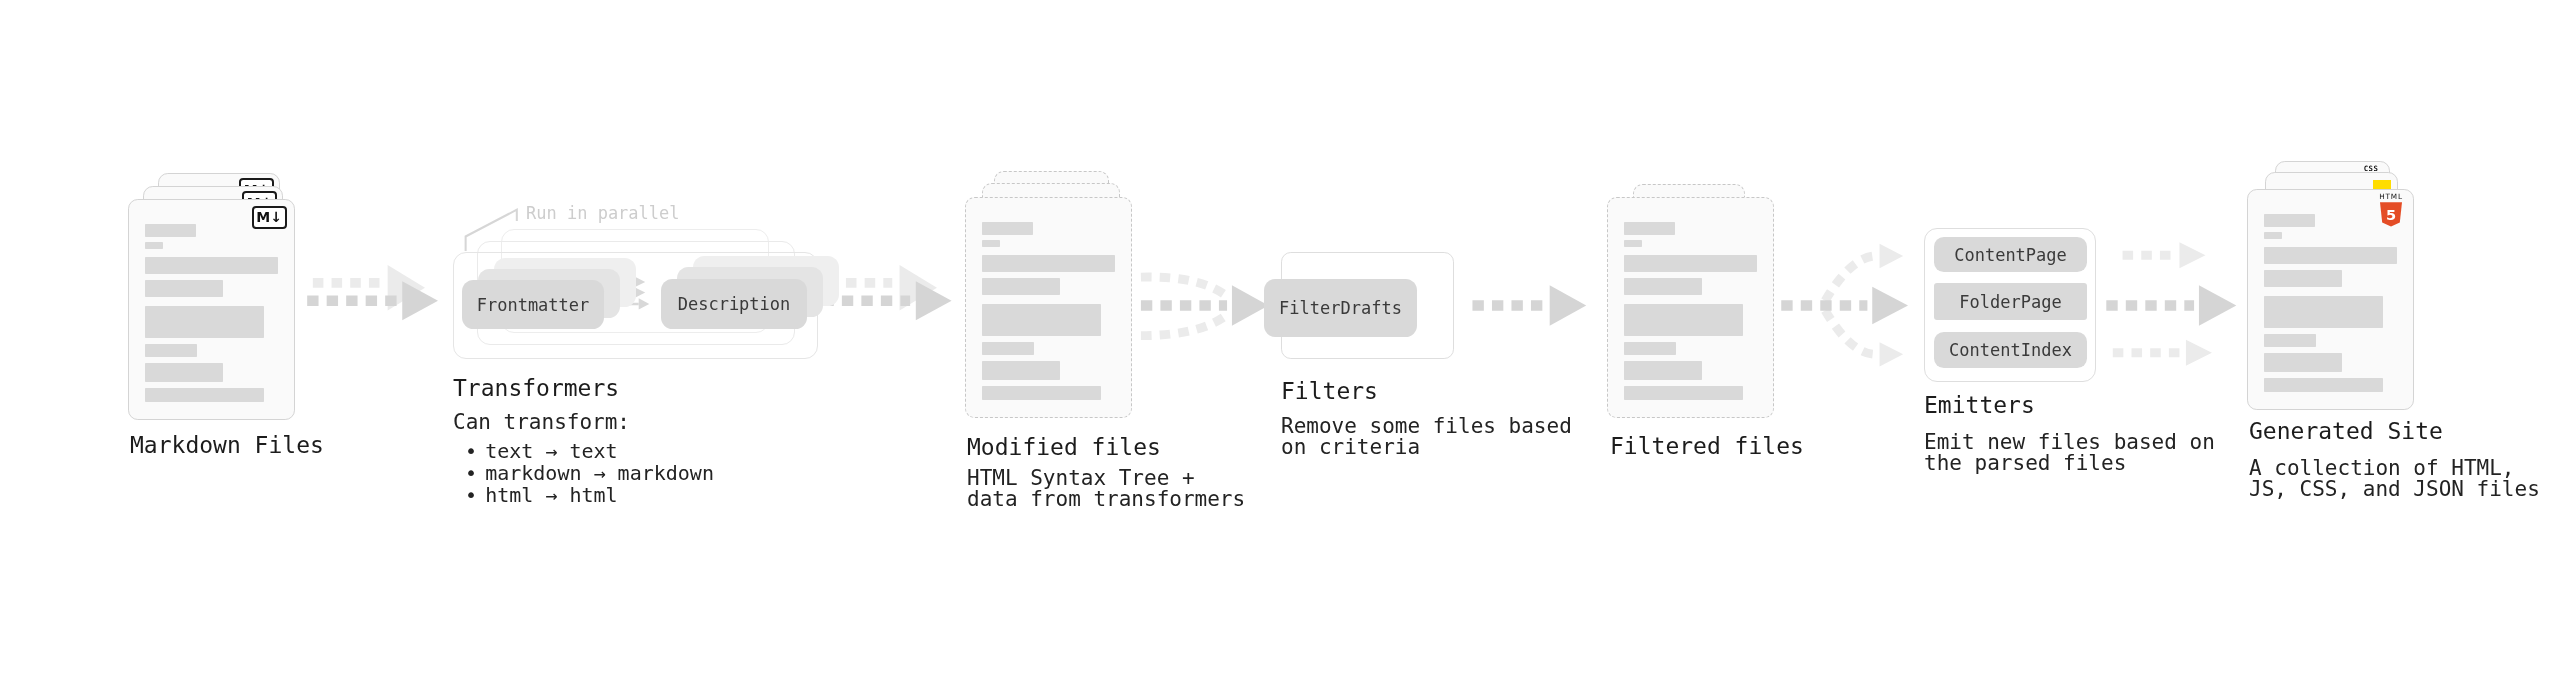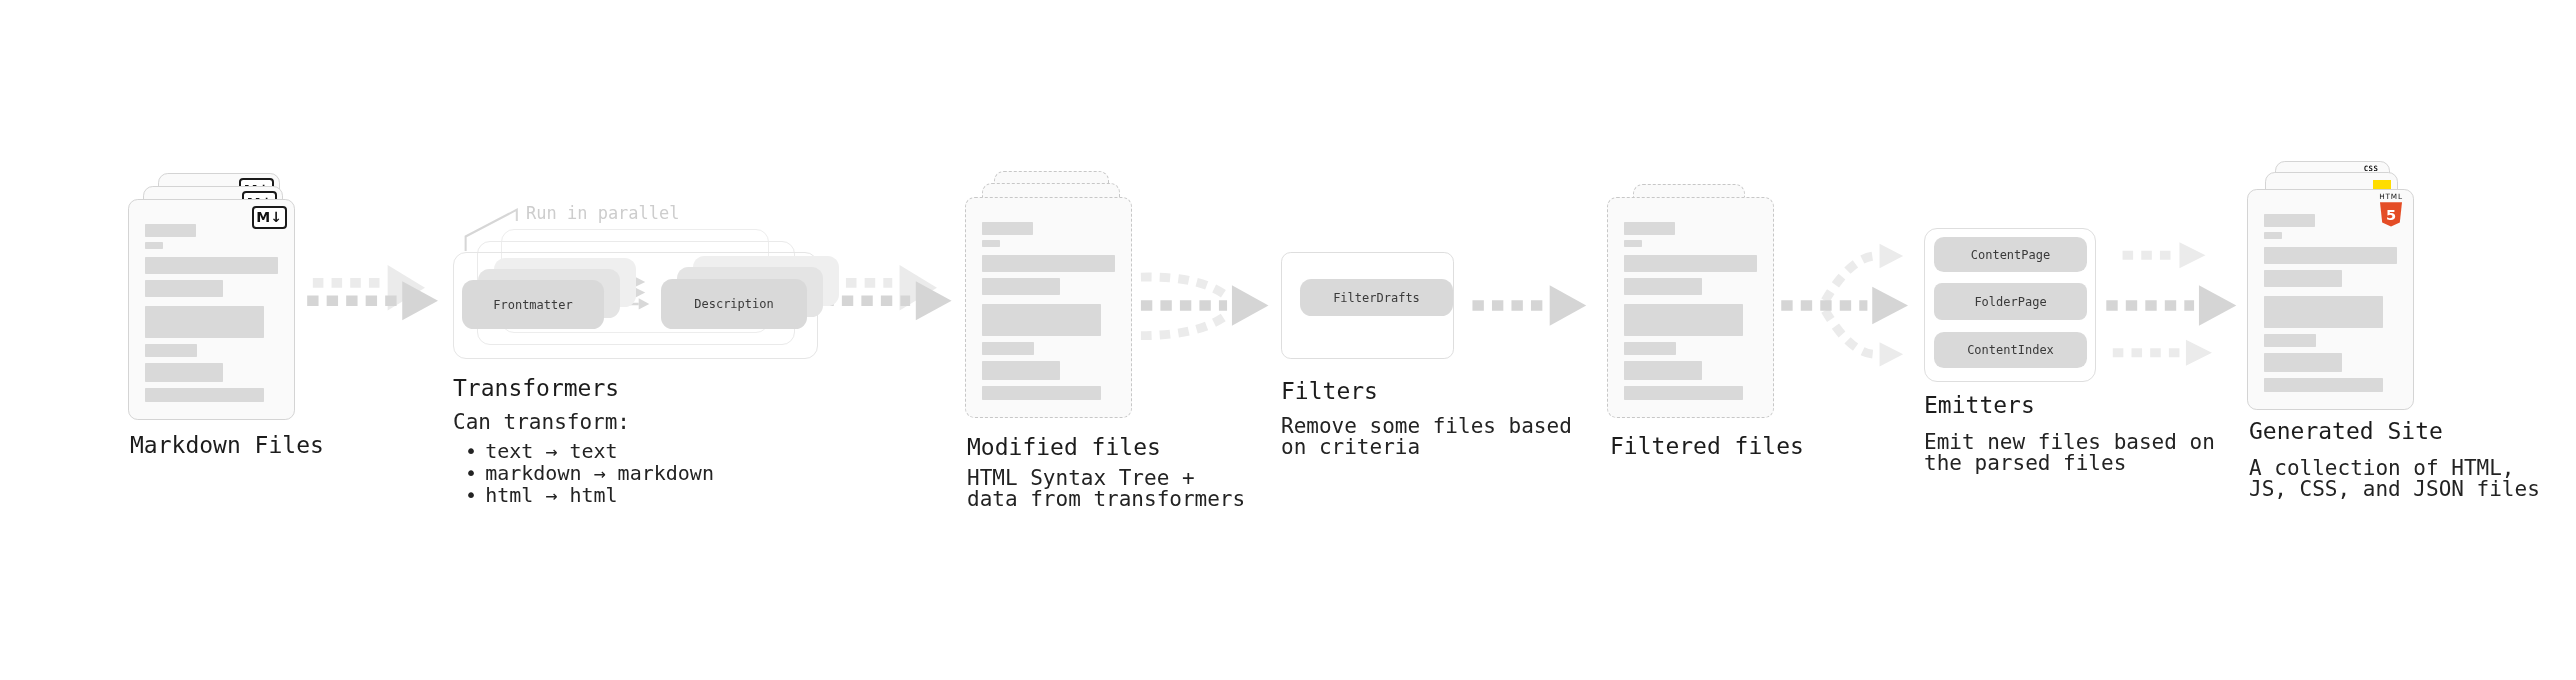--- a/index.html
+++ b/index.html
@@ -33,21 +33,21 @@
   .html5-label{font-size:7.3px;font-weight:normal;color:#111;line-height:8.1px;letter-spacing:0.8px;
     font-family:"DejaVu Sans","Liberation Sans",sans-serif}
   .html5-shield{width:22px;height:24.4px;margin:0.8px auto 0;background:var(--html5-orange);
     clip-path:polygon(0 0,100% 0,90% 83%,50% 100%,10% 83%);
     color:#fff;font-size:14.6px;font-weight:bold;display:flex;align-items:center;justify-content:center;
     font-family:"DejaVu Sans","Liberation Sans",sans-serif}
   
   .tbox{position:absolute;border-radius:13px;border:1.6px solid;box-sizing:border-box;background:transparent}
   
   .btn{position:absolute;border-radius:11.4px;background:var(--button-fill);display:flex;align-items:center;justify-content:center;
-    font-size:12px;color:var(--button-text);white-space:pre;box-sizing:border-box}
+    font-size:17px;color:var(--button-text);white-space:pre;box-sizing:border-box}
   .ghost1{position:absolute;border-radius:11.4px;background:var(--button-layer-1)}
   .ghost2{position:absolute;border-radius:11.4px;background:var(--button-layer-2)}
   
   .box{position:absolute;background:#fff;border:1.6px solid var(--box-border);box-sizing:border-box}
   
   .title{position:absolute;font-size:23px;color:var(--heading);white-space:pre}
   .desc{position:absolute;font-size:21px;color:var(--body);white-space:pre;line-height:21px}
   .annotation{position:absolute;font-size:17px;color:var(--annotation);white-space:pre}
   .bullet-row{position:absolute;font-size:20px;color:var(--body);white-space:pre}
   .bullet-dot{display:inline-block;margin-right:8.1px}
@@ -176,21 +176,21 @@
       <div class="bar b7"></div>
       <div class="bar b8"></div>
     </div>
     <div class="title" style="left:967px;top:434px">Modified files</div>
     <div class="desc" style="left:967px;top:468px">HTML Syntax Tree +</div>
     <div class="desc" style="left:967px;top:489px">data from transformers</div>
   </div>
 
   <div>
     <div class="box" style="left:1281px;top:252px;width:173px;height:107px;border-radius:9.8px"></div>
-    <div class="btn" style="left:1300px;top:279px;width:153px;height:37px">FilterDrafts</div>
+    <div class="btn" style="left:1264px;top:279px;width:153px;height:58px">FilterDrafts</div>
     <div class="title" style="left:1281px;top:378px">Filters</div>
     <div class="desc" style="left:1281px;top:416px">Remove some files based</div>
     <div class="desc" style="left:1281px;top:437px">on criteria</div>
   </div>
 
   <div>
     <div class="doc dashed" style="left:1633px;top:184px;width:112px;height:221px"></div>
     <div class="doc dashed" style="left:1607px;top:197px;width:167px;height:221px">
       <div class="bar b1"></div>
       <div class="bar b2"></div>
@@ -200,21 +200,21 @@
       <div class="bar b6"></div>
       <div class="bar b7"></div>
       <div class="bar b8"></div>
     </div>
     <div class="title" style="left:1610px;top:433px">Filtered files</div>
   </div>
 
   <div>
     <div class="box" style="left:1924px;top:228px;width:172px;height:154px;border-radius:13px"></div>
     <div class="btn" style="left:1934px;top:237px;width:153px;height:35px;border-radius:9.8px">ContentPage</div>
-    <div class="btn" style="left:1934px;top:283px;width:153px;height:37px;border-radius:8px">FolderPage</div>
+    <div class="btn" style="left:1934px;top:283px;width:153px;height:37px;border-radius:3px">FolderPage</div>
     <div class="btn" style="left:1934px;top:332px;width:153px;height:36px;border-radius:9.8px">ContentIndex</div>
     <div class="title" style="left:1924px;top:392px">Emitters</div>
     <div class="desc" style="left:1924px;top:432px">Emit new files based on</div>
     <div class="desc" style="left:1924px;top:453px">the parsed files</div>
   </div>
 
   <div>
     <div class="doc" style="left:2275px;top:161px;width:115px;height:221px">
       <div class="cssb">
         <div class="cssb-label">CSS</div>

